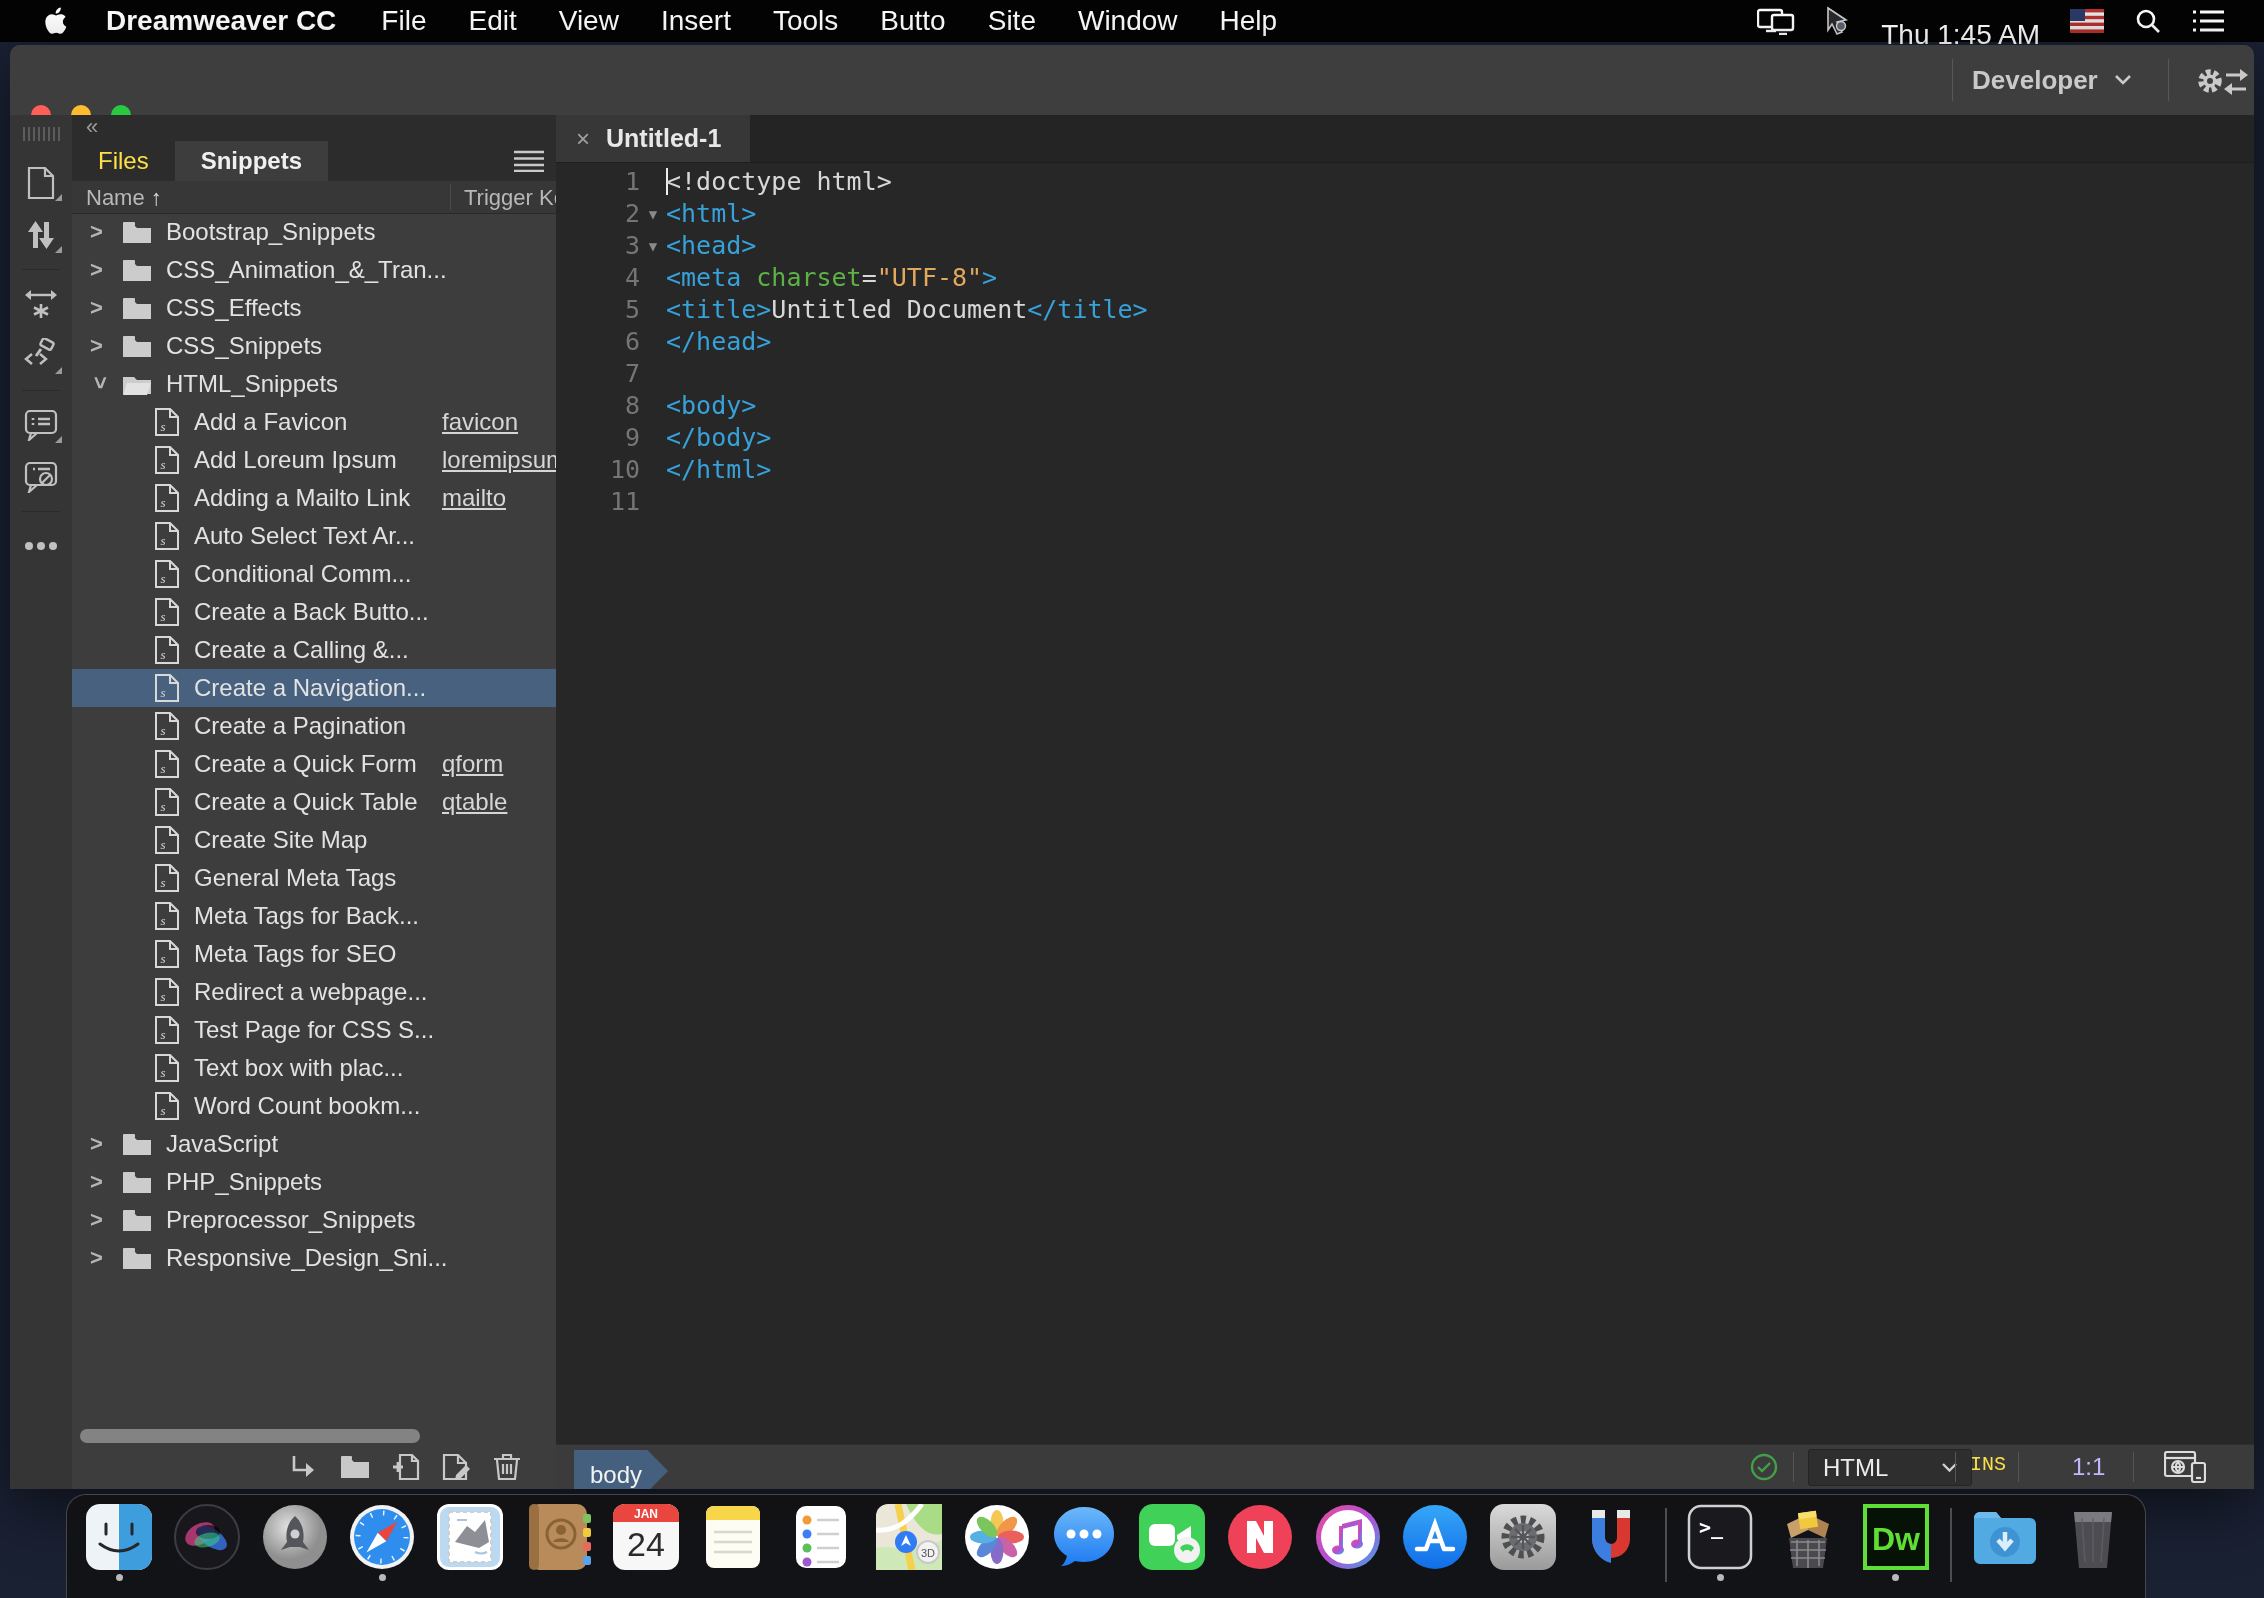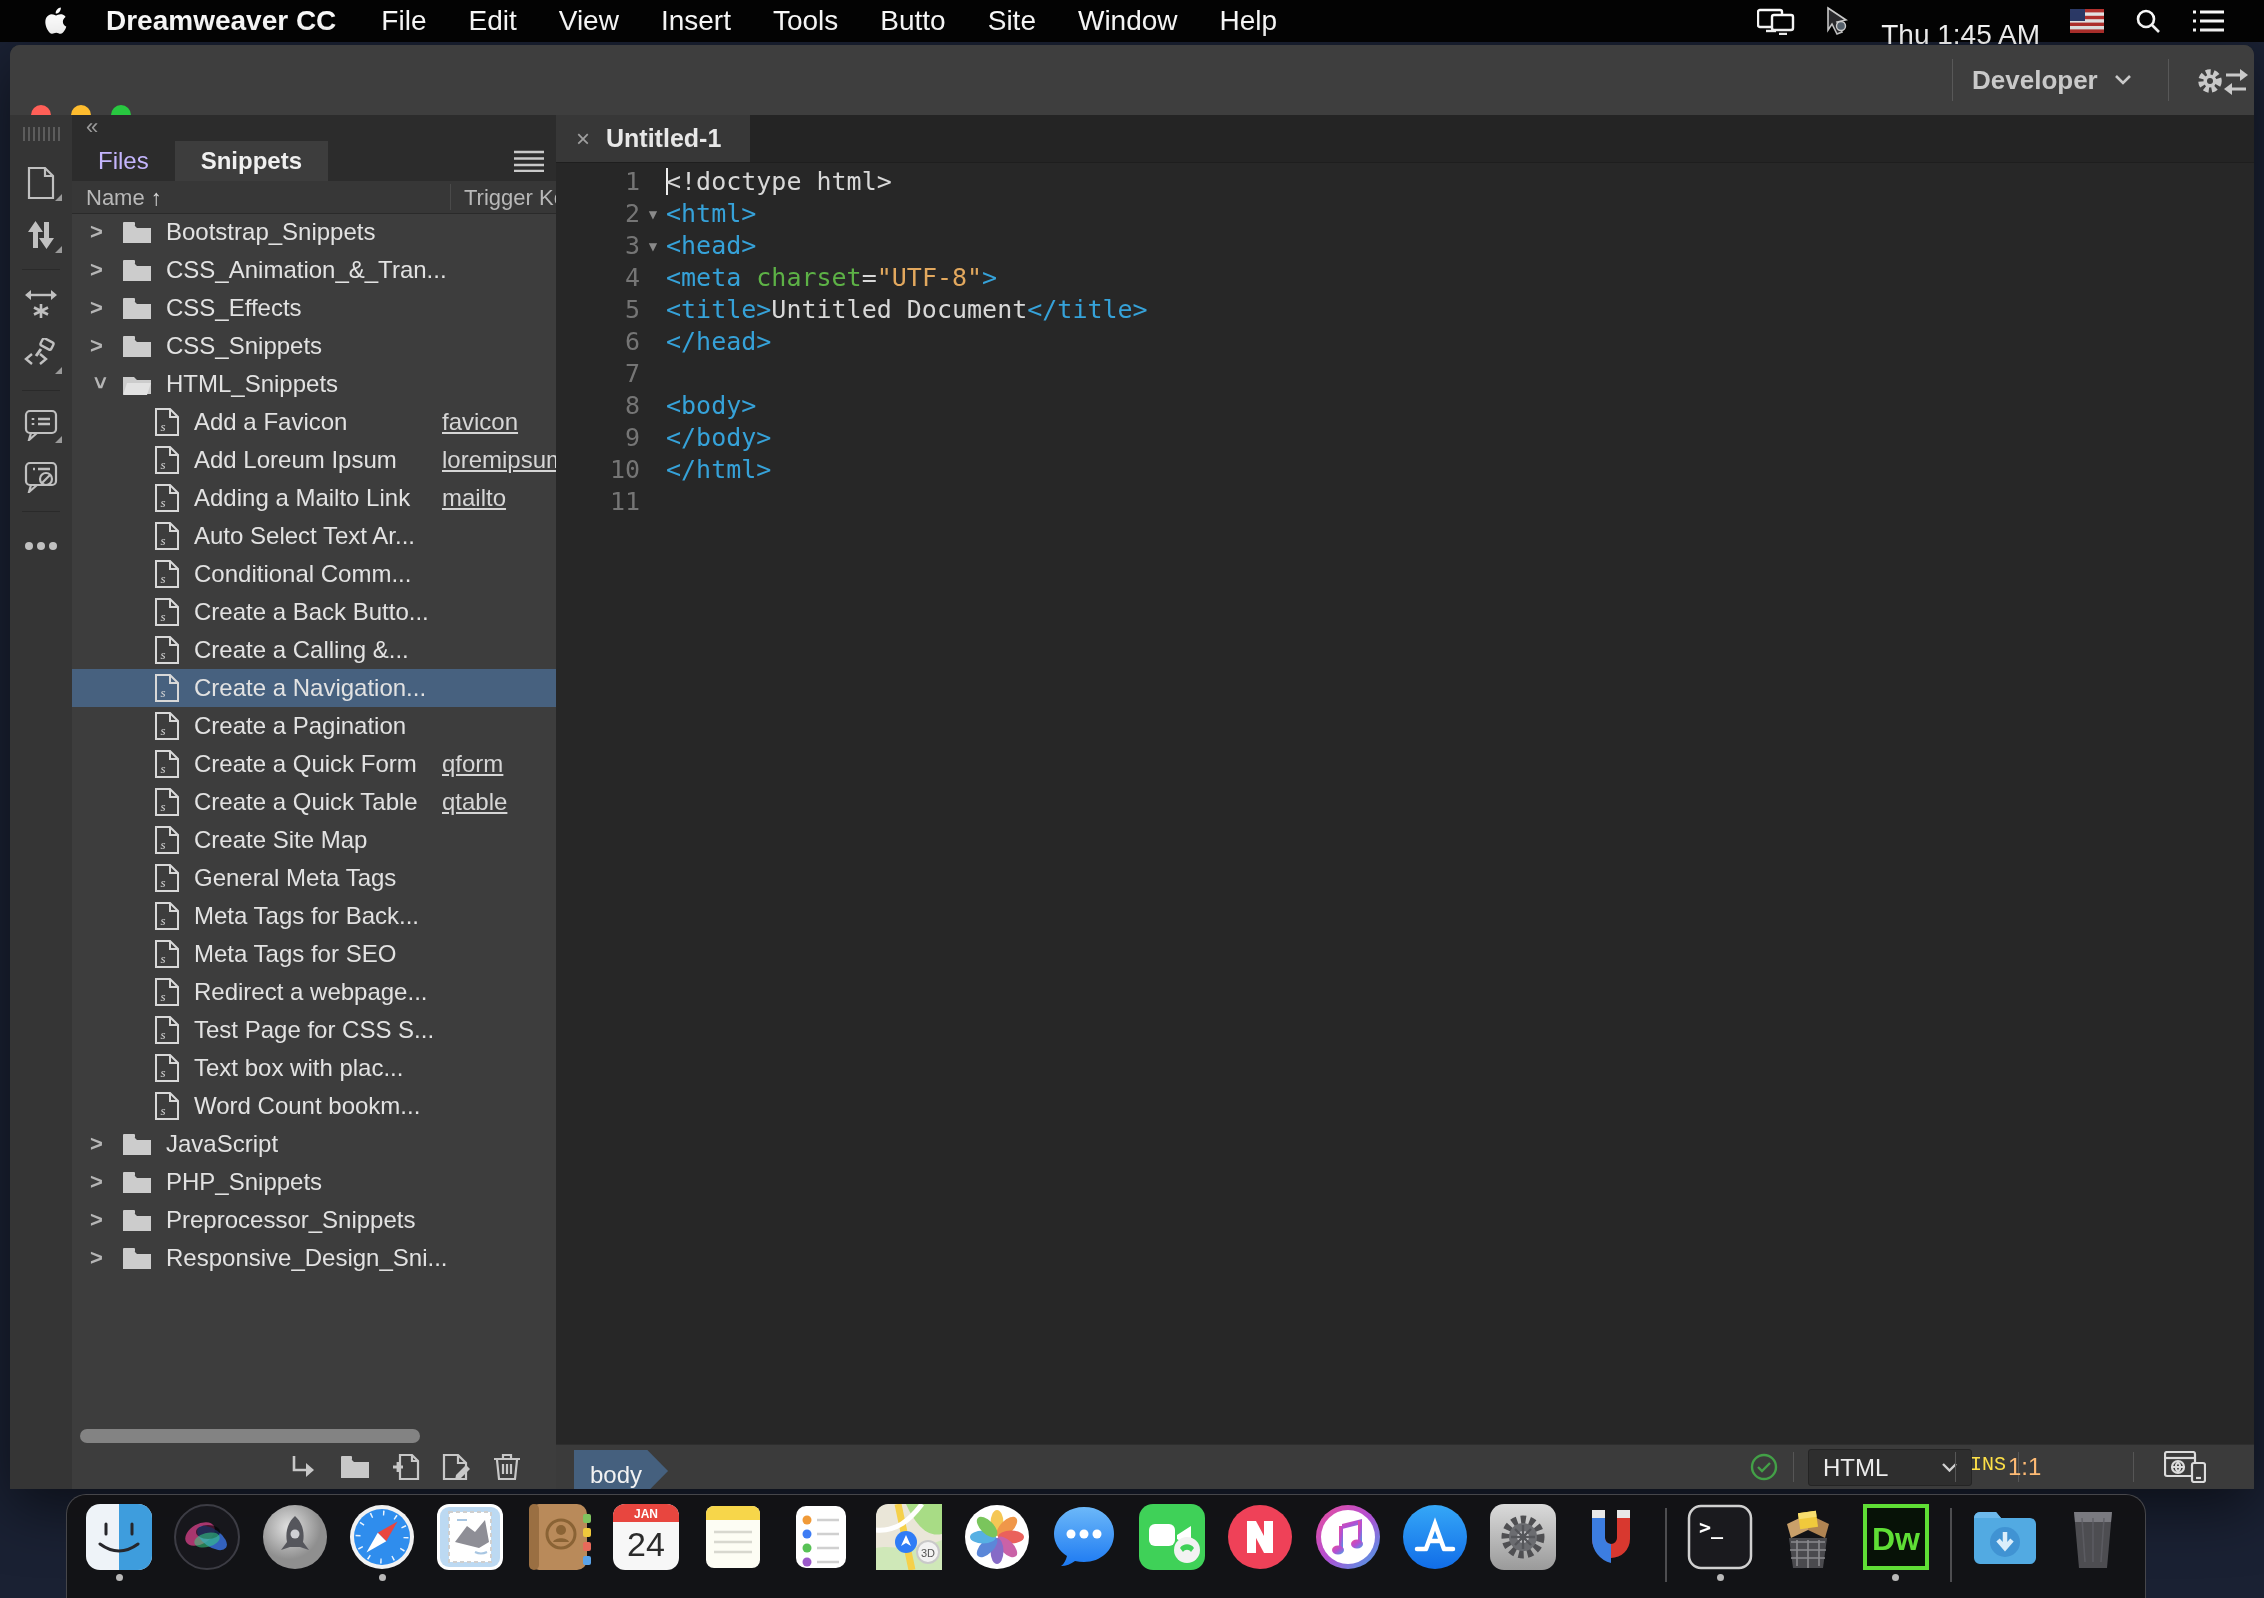--- a/index.html
+++ b/index.html
@@ -35,21 +35,21 @@
   #strip .grip{margin:12px auto 16px;width:40px;height:14px;display:flex;gap:3px;justify-content:center;}
   #strip .grip i{width:2px;height:14px;background:#5c5c5c;}
   .strip-btn{width:62px;height:52px;display:flex;align-items:center;justify-content:center;position:relative;}
   .strip-div{width:38px;height:1px;background:#2a2a2a;margin:8px auto;}
   .corner{position:absolute;right:10px;bottom:8px;width:0;height:0;border-left:7px solid transparent;border-bottom:7px solid #9a9a9a;}
 
   
   #panel{position:absolute;left:62px;top:70px;width:484px;bottom:0;background:#3d3d3d;overflow:hidden;}
   #panel-top{height:26px;background:#2c2c2c;color:#9a9a9a;font-size:22px;line-height:24px;padding-left:14px;}
   #panel-tabs{height:40px;background:#2c2c2c;display:flex;align-items:stretch;position:relative;}
-  .ptab{padding:0 26px;display:flex;align-items:center;font-size:24px;color:#c4b5fd;}
+  .ptab{padding:0 26px;display:flex;align-items:center;font-size:24px;color:#fde047;}
   .ptab.active{background:#3d3d3d;color:#f0f0f0;font-weight:700;}
   #panel-tabs .burger{position:absolute;right:12px;top:9px;}
   #panel-head{height:32px;background:#373737;border-bottom:1px solid #2a2a2a;position:relative;
               font-size:22px;color:#b8b8b8;}
   #panel-head .name{position:absolute;left:14px;top:4px;}
   #panel-head .trig{position:absolute;left:392px;top:4px;white-space:nowrap;}
   #panel-head .coldiv{position:absolute;left:378px;top:3px;width:1px;height:26px;background:#4a4a4a;}
   #rows{position:absolute;top:98px;left:0;right:0;}
   .row{height:38px;display:flex;align-items:center;font-size:24px;color:#e2e2e2;position:relative;white-space:nowrap;}
   .row.selected{background:#47617f;}
@@ -82,21 +82,21 @@
 
   
   #statusbar{position:absolute;left:0;right:0;bottom:0;height:44px;background:#3b3b3b;border-top:1px solid #2e2e2e;}
   #tagchip{position:absolute;left:18px;top:5px;height:34px;padding:8px 26px 0 16px;background:#45607e;color:#f2f2f2;
            font-size:24px;line-height:34px;clip-path:polygon(0 0,78% 0,100% 50%,78% 100%,0 100%);}
   .sb-sep{position:absolute;top:7px;width:1px;height:30px;background:#565656;}
   #sb-html{position:absolute;left:1252px;top:4px;width:134px;height:35px;background:#2e2e2e;border:1px solid #242424;
            border-radius:3px;color:#ececec;font-size:24px;display:flex;align-items:center;justify-content:space-between;
            padding:0 14px;}
   #sb-ins{position:absolute;left:1414px;top:8px;color:#fde047;font-size:20px;font-family:Liberation Mono, monospace;}
-  #sb-pos{position:absolute;left:1452px;top:8px;color:#fdba74;font-size:24px;text-align:right;}
+  #sb-pos{position:absolute;left:1516px;top:8px;color:#c4b5fd;font-size:24px;text-align:right;}
 
   
   #dock{position:absolute;left:66px;top:1494px;width:2080px;height:110px;background:rgba(18,18,20,.93);
         border:1px solid #46464a;border-bottom:none;border-radius:20px 20px 0 0;
         display:flex;align-items:flex-start;justify-content:space-between;padding:9px 18px 0;box-sizing:border-box;}
   .dock-item{width:68px;display:flex;flex-direction:column;align-items:center;}
   .dock-item .dot{width:7px;height:7px;border-radius:50%;background:#b9b9b9;margin-top:4px;visibility:hidden;}
   .dock-item.running .dot{visibility:visible;}
   .dock-sep{width:2px;height:74px;background:#4d4d50;margin-top:4px;}
 </style>

